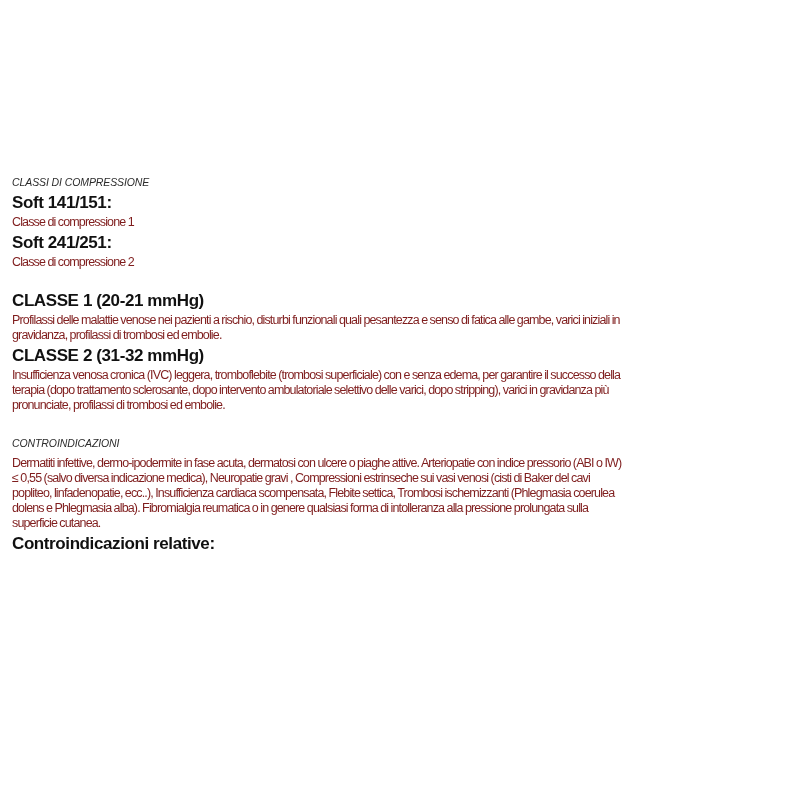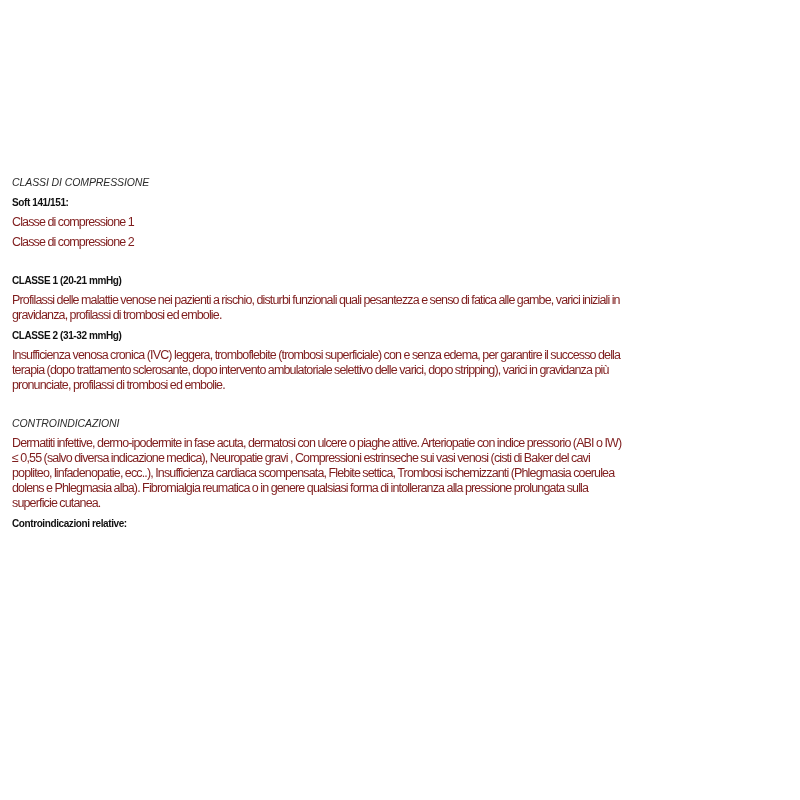--- a/index.html
+++ b/index.html
@@ -27,21 +27,21 @@
     font-style: italic;
     font-weight: 400;
     font-size: 10.5px;
     line-height: 15px;
     letter-spacing: -0.1px;
     color: #2a2a2a;
     margin: 0 0 5px 0;
   }
   .subheading {
     font-weight: 700;
-    font-size: 10px;
+    font-size: 17px;
     line-height: 15px;
     letter-spacing: -0.4px;
     color: #111111;
     margin: 0 0 5px 0;
   }
   .para {
     font-weight: 400;
     font-size: 12.5px;
     line-height: 15px;
     letter-spacing: -0.85px;
@@ -55,20 +55,21 @@
 </style>
 </head>
 <body>
 
 <div class="doc">
 
   <div class="section">
     <div class="sec-heading">CLASSI DI COMPRESSIONE</div>
     <div class="subheading">Soft 141/151:</div>
     <div class="para">Classe di compressione 1</div>
+    <div class="subheading">Soft 241/251:</div>
     <div class="para">Classe di compressione 2</div>
   </div>
 
   <div class="section">
     <div class="subheading">CLASSE 1 (20-21 mmHg)</div>
     <div class="para">Profilassi delle malattie venose nei pazienti a rischio, disturbi funzionali quali pesantezza e senso di fatica alle gambe, varici iniziali in gravidanza, profilassi di trombosi ed embolie.</div>
     <div class="subheading">CLASSE 2 (31-32 mmHg)</div>
     <div class="para">Insufficienza venosa cronica (IVC) leggera, tromboflebite (trombosi superficiale) con e senza edema, per garantire il successo della terapia (dopo trattamento sclerosante, dopo intervento ambulatoriale selettivo delle varici, dopo stripping), varici in gravidanza più pronunciate, profilassi di trombosi ed embolie.</div>
   </div>
 

